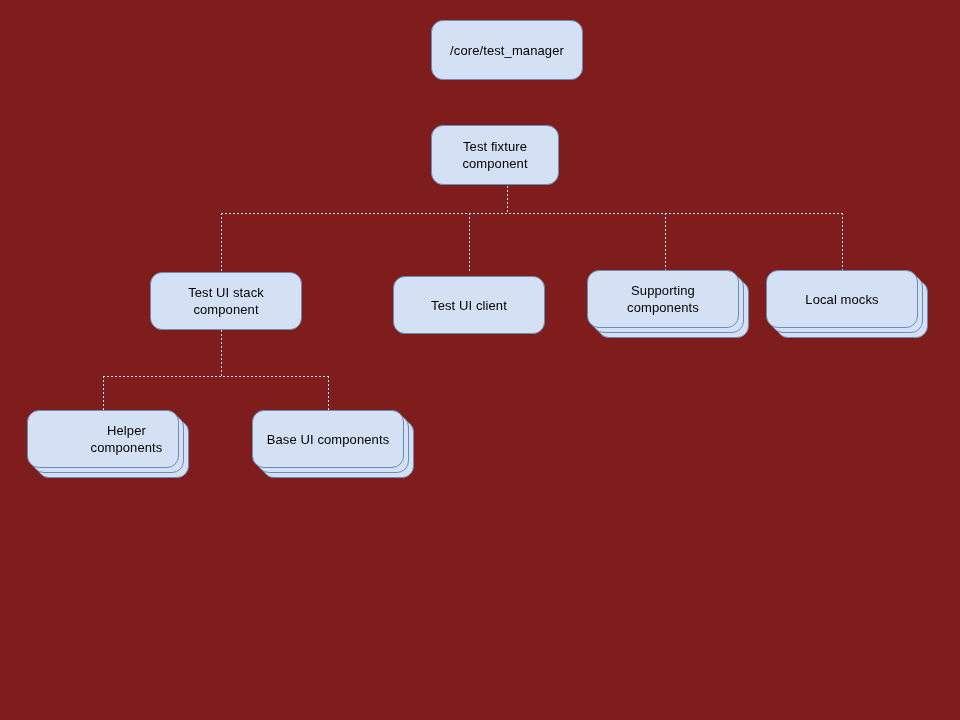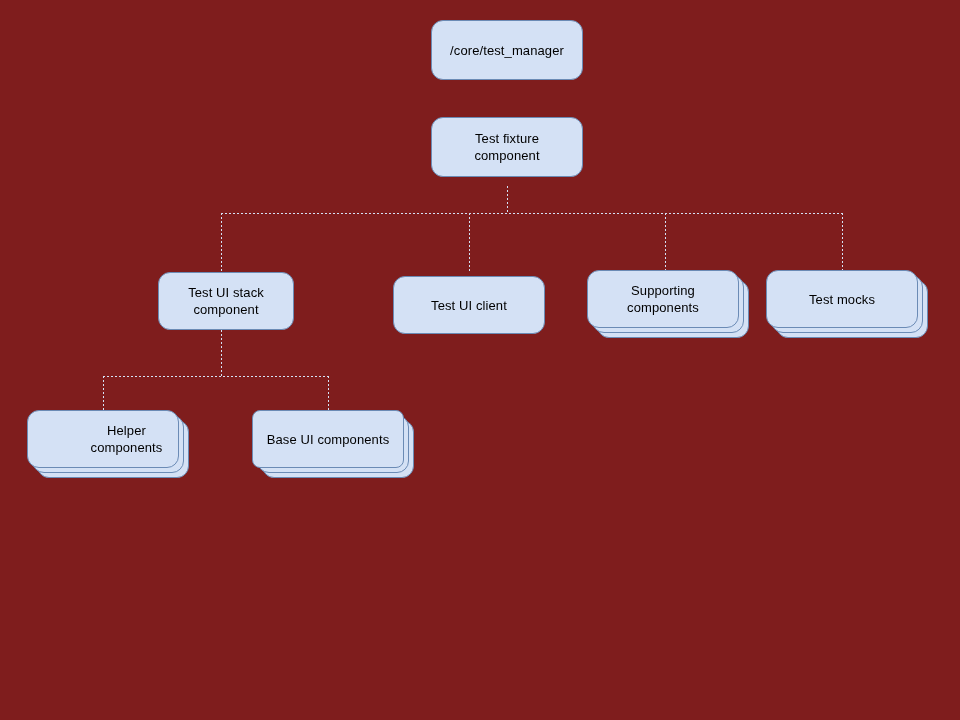--- a/index.html
+++ b/index.html
@@ -75,47 +75,47 @@
       <polyline points="221,330 221,376" fill="none" stroke="#d4e1f5" stroke-width="1" stroke-dasharray="2 2" shape-rendering="crispEdges"></polyline>
       <polyline points="103,376 328,376" fill="none" stroke="#d4e1f5" stroke-width="1" stroke-dasharray="2 2" shape-rendering="crispEdges"></polyline>
       <polyline points="103,376 103,410" fill="none" stroke="#d4e1f5" stroke-width="1" stroke-dasharray="2 2" shape-rendering="crispEdges"></polyline>
       <polyline points="328,376 328,410" fill="none" stroke="#d4e1f5" stroke-width="1" stroke-dasharray="2 2" shape-rendering="crispEdges"></polyline>
     </svg>
 
   <div id="nodes-layer">
       <div class="node" style="left: 431px; top: 20px; width: 152px; height: 60px;">
         <span class="label">/core/test_manager</span>
       </div>
-      <div class="node" style="left: 431px; top: 117px; width: 152px; height: 60px;">
+      <div class="node" style="left: 431px; top: 125px; width: 128px; height: 60px;">
         <span class="label">Test fixture
 component</span>
       </div>
-      <div class="node" style="left: 158px; top: 272px; width: 136px; height: 58px;">
+      <div class="node" style="left: 150px; top: 272px; width: 152px; height: 58px;">
         <span class="label">Test UI stack
 component</span>
       </div>
       <div class="node" style="left: 393px; top: 276px; width: 152px; height: 58px;">
         <span class="label">Test UI client</span>
       </div>
       <div class="stack-back" style="left: 597px; top: 280px; width: 152px; height: 58px;"></div>
       <div class="stack-back b2" style="left: 592px; top: 275px; width: 152px; height: 58px;"></div>
       <div class="node" style="left: 587px; top: 270px; width: 152px; height: 58px;">
         <span class="label">Supporting
 components</span>
       </div>
       <div class="stack-back" style="left: 776px; top: 280px; width: 152px; height: 58px;"></div>
       <div class="stack-back b2" style="left: 771px; top: 275px; width: 152px; height: 58px;"></div>
       <div class="node" style="left: 766px; top: 270px; width: 152px; height: 58px;">
-        <span class="label">Test mocks</span>
+        <span class="label">Local mocks</span>
       </div>
       <div class="stack-back" style="left: 37px; top: 420px; width: 152px; height: 58px;"></div>
       <div class="stack-back b2" style="left: 32px; top: 415px; width: 152px; height: 58px;"></div>
       <div class="node" style="left: 27px; top: 410px; width: 152px; height: 58px; padding-left: 47px;">
         <span class="label">Helper components</span>
       </div>
       <div class="stack-back" style="left: 262px; top: 420px; width: 152px; height: 58px;"></div>
       <div class="stack-back b2" style="left: 257px; top: 415px; width: 152px; height: 58px;"></div>
-      <div class="node" style="left: 252px; top: 410px; width: 152px; height: 58px; border-radius: 8px;">
+      <div class="node" style="left: 252px; top: 410px; width: 152px; height: 58px;">
         <span class="label">Base UI components</span>
       </div>
     </div>
 
 </div>
 
 </body></html>

